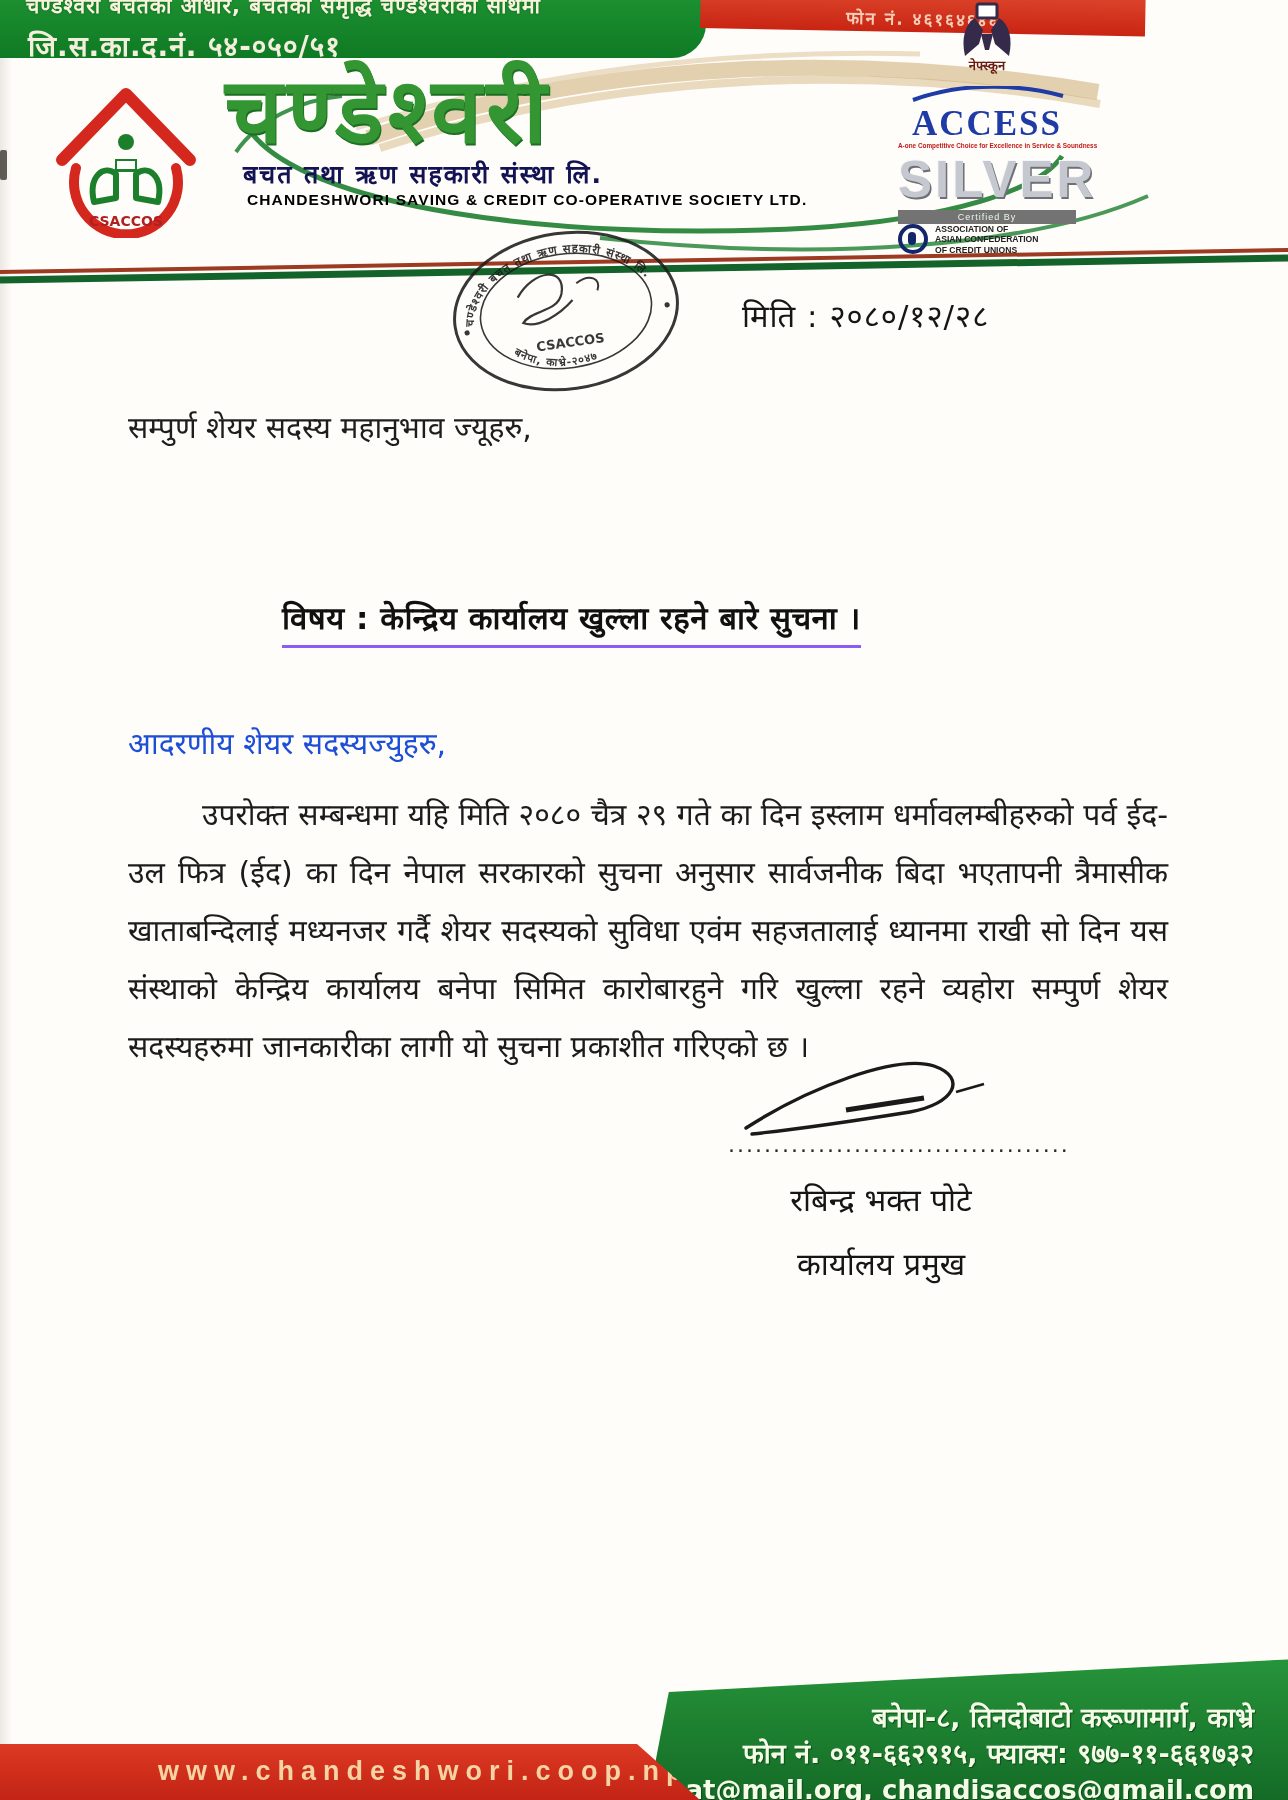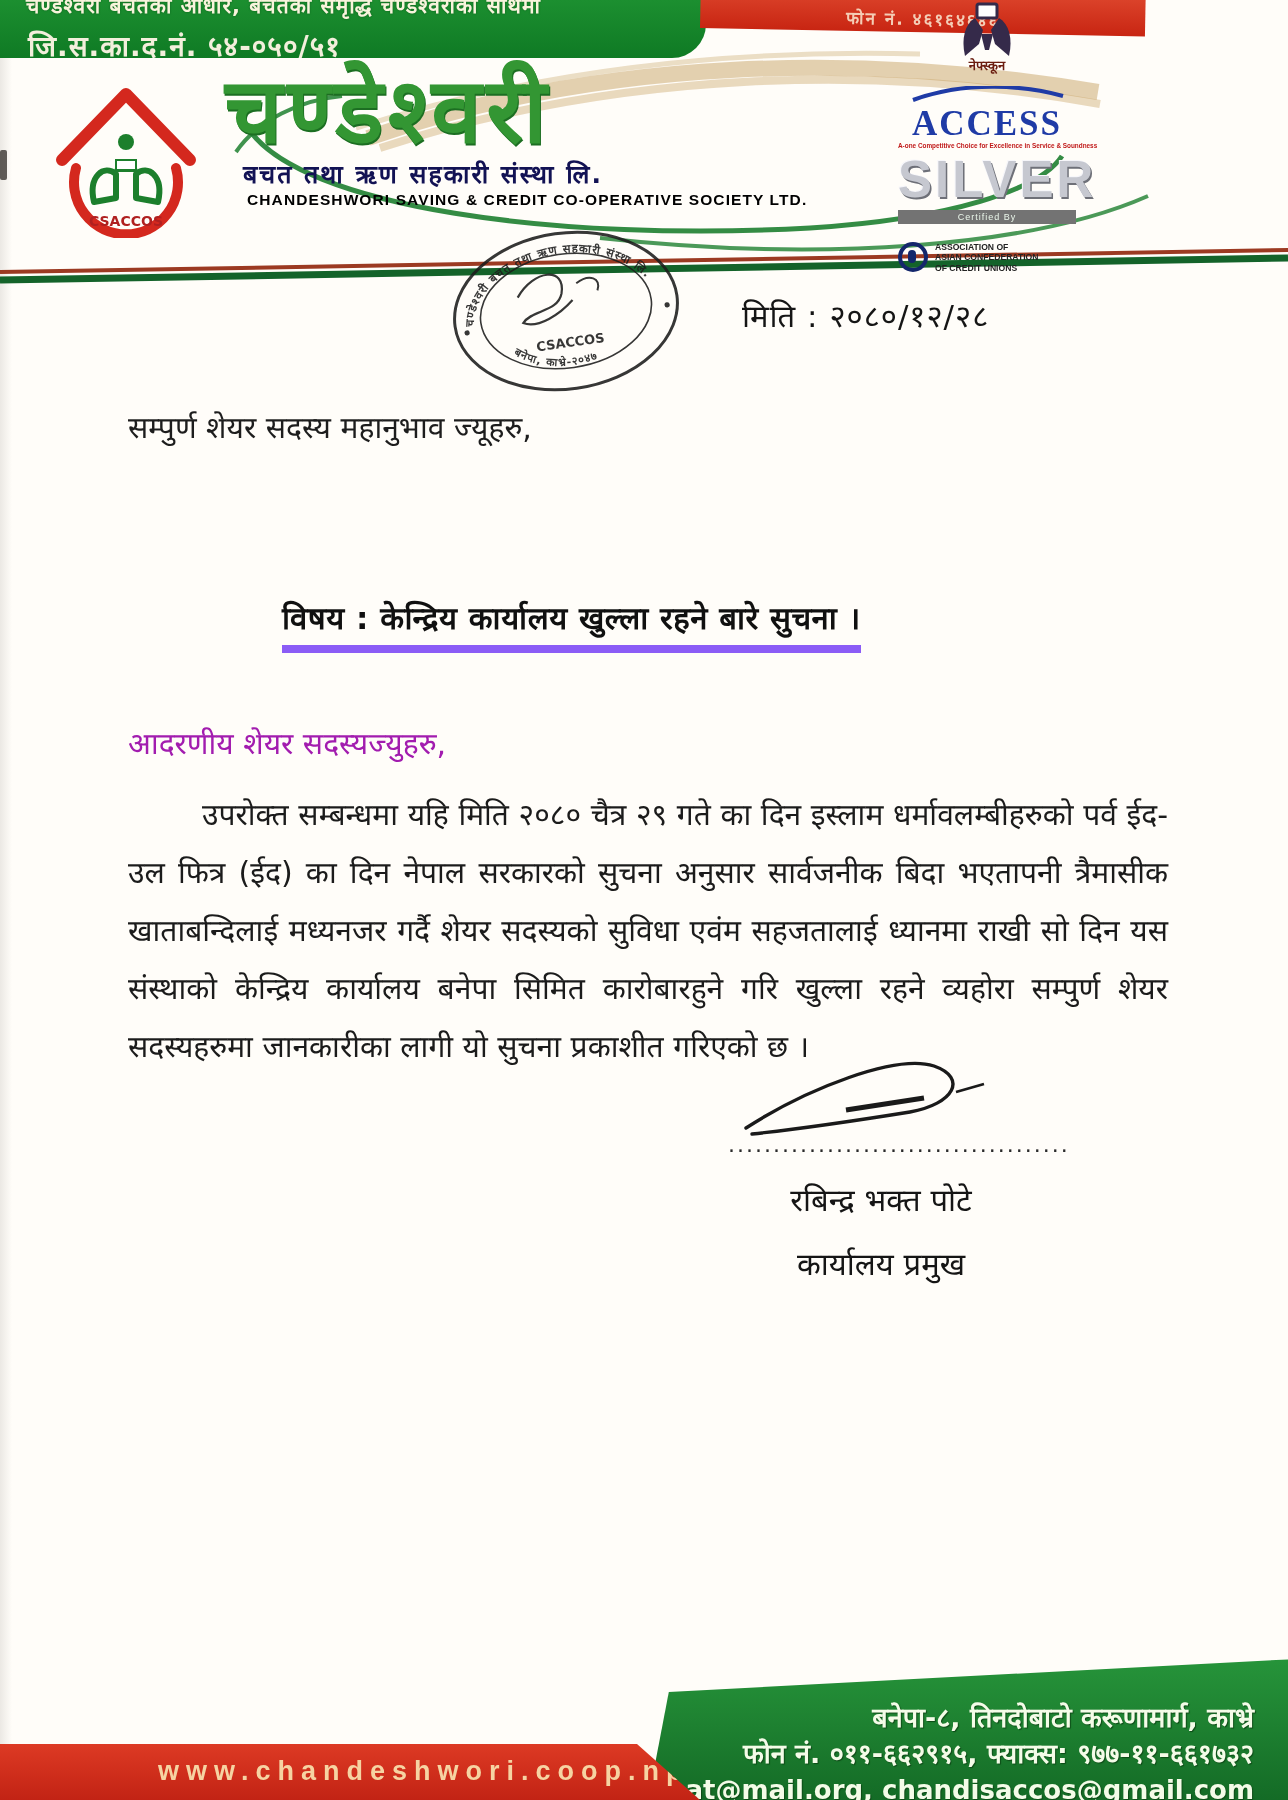--- a/index.html
+++ b/index.html
@@ -44,37 +44,37 @@
   .access-block{margin-top:12px;}
   .access-text{font-family:"Liberation Serif",serif;font-weight:bold;font-size:35px;
     color:#1f3ba6;letter-spacing:2px;line-height:1;}
   .access-tagline{font-size:6.4px;color:#c01818;font-weight:bold;margin-top:1px;white-space:nowrap;
     font-family:"Liberation Sans",sans-serif;}
   .silver{margin-top:5px;font-family:"Liberation Sans",sans-serif;font-size:51px;font-weight:800;
     letter-spacing:3px;color:#c6c8d0;line-height:1;
     text-shadow:1.5px 1.5px 0 #6e7078,-1px -1px 0 #f6f6fa;}
   .certified-bar{margin-top:5px;background:#737373;color:#eaf6ea;font-size:9px;
     letter-spacing:1px;padding:2px 0;font-family:"Liberation Sans",sans-serif;}
-  .accu-row{display:flex;align-items:center;gap:7px;margin-top:18px;text-align:left;}
+  .accu-row{display:flex;align-items:center;gap:7px;margin-top:0;text-align:left;}
   .accu-logo{width:22px;height:22px;border:4px solid #14266b;border-radius:50%;position:relative;flex:0 0 auto;}
   .accu-logo i{position:absolute;left:6px;top:4px;width:8px;height:13px;background:#14266b;border-radius:4px;}
   .accu-text{font-size:8.6px;font-weight:bold;color:#222;line-height:1.2;
     font-family:"Liberation Sans",sans-serif;}
   .accu-text span{display:block;}
 
   
   .stamp{position:absolute;left:446px;top:226px;width:240px;height:170px;
     transform:rotate(-8deg);opacity:.88;}
 
   
   .date-line{position:absolute;left:742px;top:294px;font-size:31px;color:#151515;letter-spacing:1px;}
   .sal1{position:absolute;left:128px;top:406px;font-size:30px;color:#1d1d1d;}
   .subject{position:absolute;left:282px;top:596px;font-size:31px;font-weight:bold;color:#101010;
-    border-bottom:8px solid #8b5cf6;padding-bottom:7px;letter-spacing:.5px;}
-  .sal2{position:absolute;left:128px;top:722px;font-size:30px;color:#a21caf;}
+    border-bottom:3px solid #8b5cf6;padding-bottom:7px;letter-spacing:.5px;}
+  .sal2{position:absolute;left:128px;top:722px;font-size:30px;color:#1d4ed8;}
   .para{position:absolute;left:128px;top:786px;width:1040px;font-size:30px;line-height:58px;
     text-align:justify;text-indent:74px;color:#1b1b1b;}
 
   .sig-scribble{position:absolute;left:728px;top:1046px;}
   .sig-dots{position:absolute;left:728px;top:1132px;font-size:22px;letter-spacing:2px;color:#2a2a2a;}
   .sig-name{position:absolute;left:716px;top:1178px;width:330px;text-align:center;font-size:31px;color:#151515;}
   .sig-title{position:absolute;left:716px;top:1242px;width:330px;text-align:center;font-size:31px;color:#151515;}
 
   
   .footer-green{position:absolute;left:600px;top:1652px;width:688px;height:148px;

